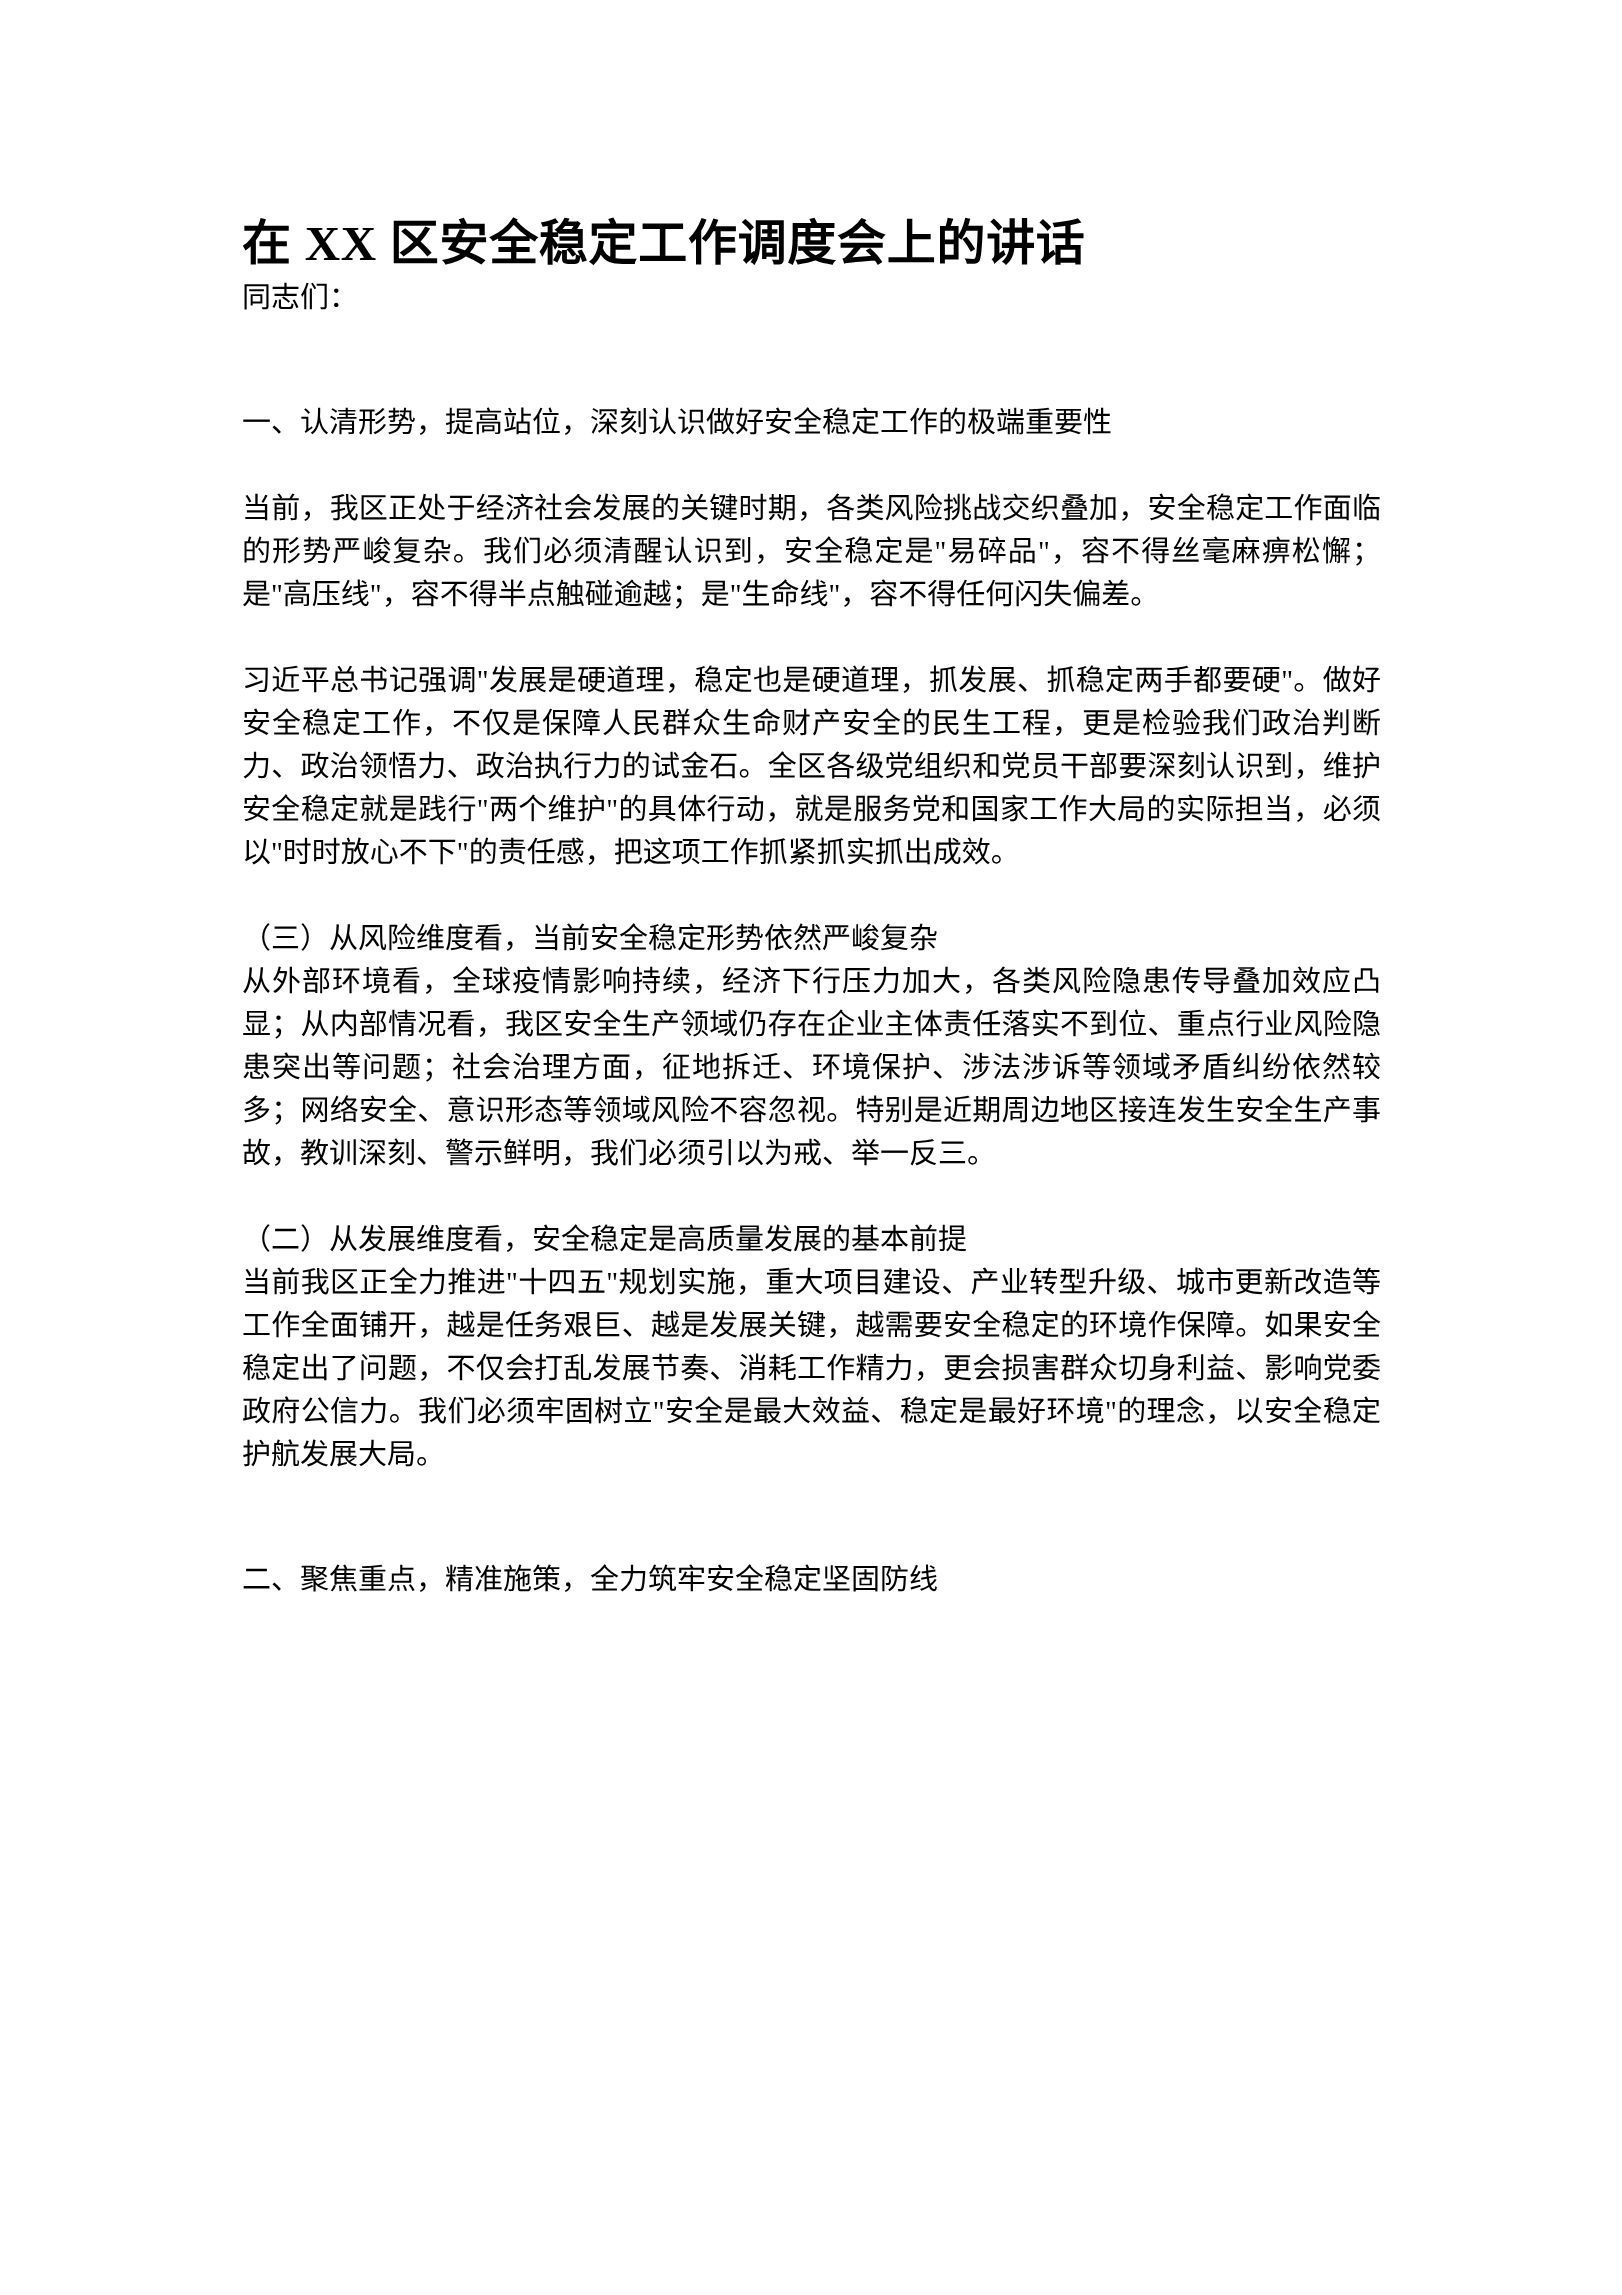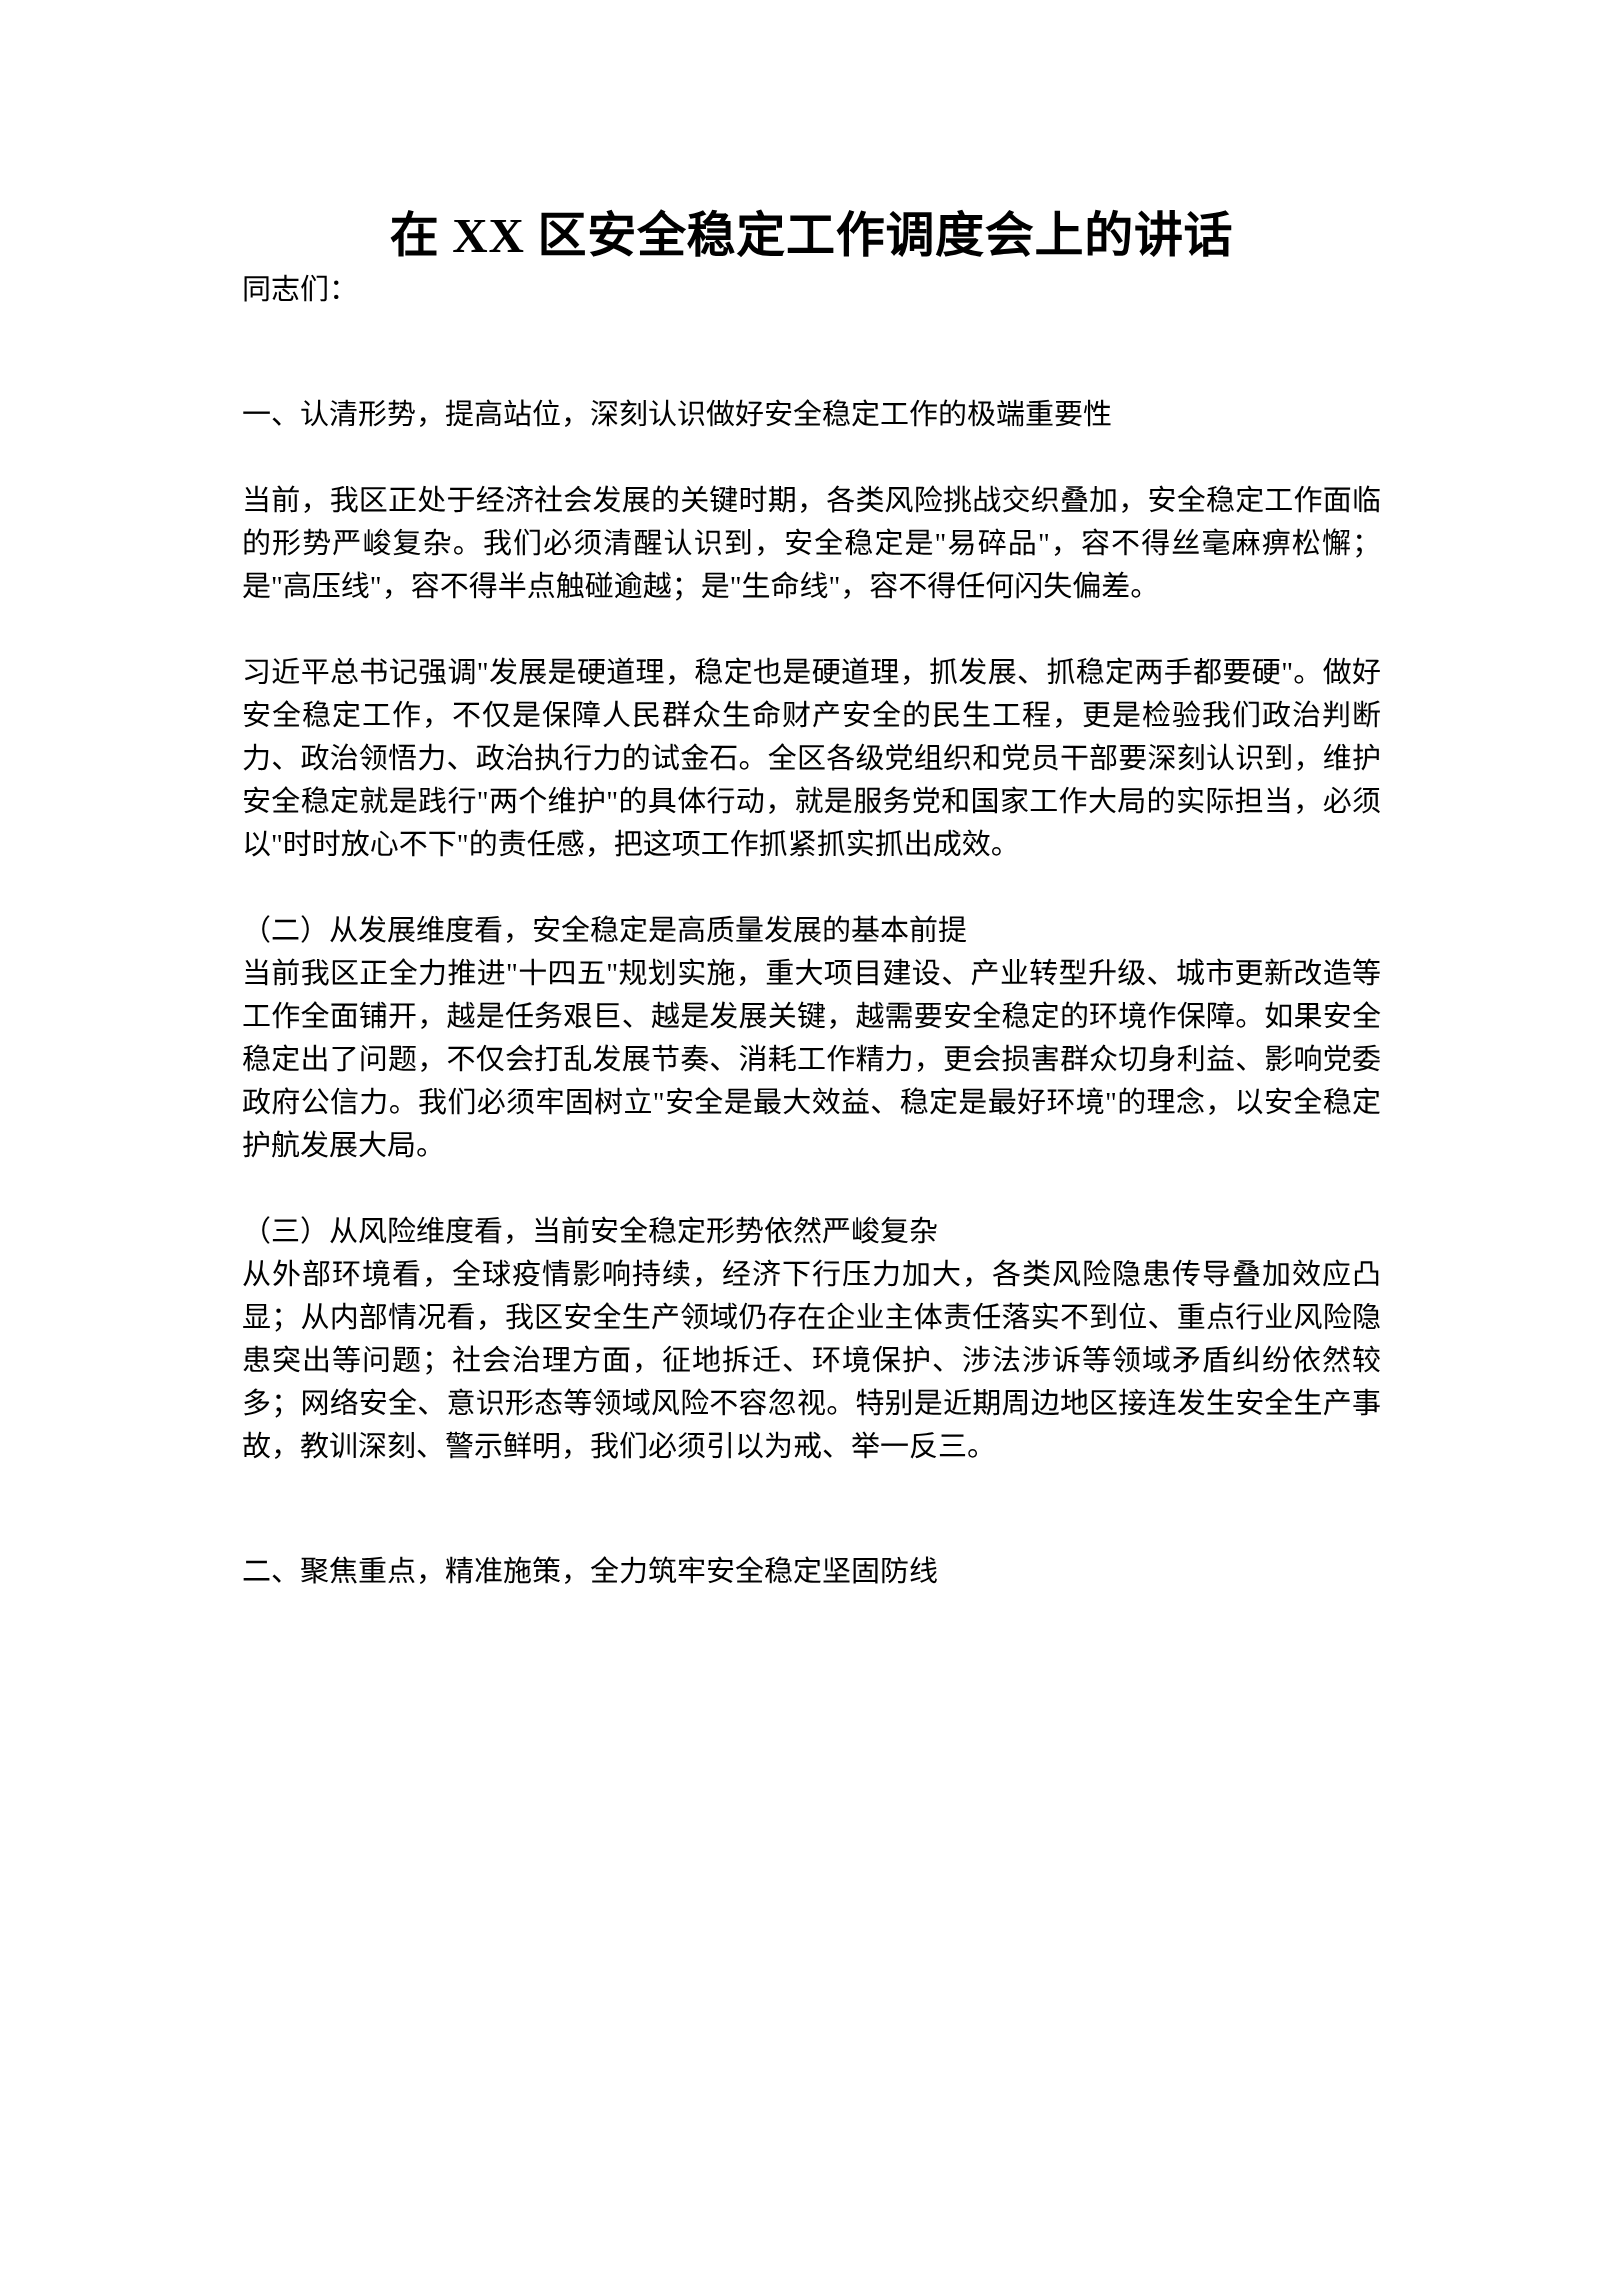--- a/index.html
+++ b/index.html
@@ -15,22 +15,23 @@
     background: #ffffff;
     color: #000000;
     padding: 203px 242px 0 242px;
     font-family: "Liberation Serif", "DejaVu Serif", serif;
     overflow: hidden;
   }
   .doc-title {
     font-size: 49px;
     font-weight: bold;
     line-height: 65px;
-    text-align: center;
+    text-align: left;
     letter-spacing: 0.7px;
+    margin-top: 8px;
   }
   .body-text {
     font-size: 29px;
     line-height: 43px;
     text-align: justify;
   }
   .salutation   { }
   .para         { margin-top: 43px; }
   .sec-heading  { margin-top: 82px; }
   .sub-block    { margin-top: 43px; }
@@ -49,26 +50,26 @@
 
   <div class="body-text sec-heading">一、认清形势，提高站位，深刻认识做好安全稳定工作的极端重要性</div>
 
   <div class="body-text para">当前，我区正处于经济社会发展的关键时期，各类风险挑战交织叠加，安全稳定工作面临的形势严峻复杂。我们必须清醒认识到，安全稳定是"易碎品"，容不得丝毫麻痹松懈；是"高压线"，容不得半点触碰逾越；是"生命线"，容不得任何闪失偏差。</div>
 
   <div class="body-text sub-block">
     <div class="sub-body">习近平总书记强调"发展是硬道理，稳定也是硬道理，抓发展、抓稳定两手都要硬"。做好安全稳定工作，不仅是保障人民群众生命财产安全的民生工程，更是检验我们政治判断力、政治领悟力、政治执行力的试金石。全区各级党组织和党员干部要深刻认识到，维护安全稳定就是践行"两个维护"的具体行动，就是服务党和国家工作大局的实际担当，必须以"时时放心不下"的责任感，把这项工作抓紧抓实抓出成效。</div>
   </div>
 
   <div class="body-text sub-block">
-    <div class="sub-heading">（二）从发展维度看，安全稳定是高质量发展的基本前提</div>
-    <div class="sub-body">当前我区正全力推进"十四五"规划实施，重大项目建设、产业转型升级、城市更新改造等工作全面铺开，越是任务艰巨、越是发展关键，越需要安全稳定的环境作保障。如果安全稳定出了问题，不仅会打乱发展节奏、消耗工作精力，更会损害群众切身利益、影响党委政府公信力。我们必须牢固树立"安全是最大效益、稳定是最好环境"的理念，以安全稳定护航发展大局。</div>
+    <div class="sub-heading">（三）从风险维度看，当前安全稳定形势依然严峻复杂</div>
+    <div class="sub-body">从外部环境看，全球疫情影响持续，经济下行压力加大，各类风险隐患传导叠加效应凸显；从内部情况看，我区安全生产领域仍存在企业主体责任落实不到位、重点行业风险隐患突出等问题；社会治理方面，征地拆迁、环境保护、涉法涉诉等领域矛盾纠纷依然较多；网络安全、意识形态等领域风险不容忽视。特别是近期周边地区接连发生安全生产事故，教训深刻、警示鲜明，我们必须引以为戒、举一反三。</div>
   </div>
 
   <div class="body-text sub-block">
-    <div class="sub-heading">（三）从风险维度看，当前安全稳定形势依然严峻复杂</div>
-    <div class="sub-body">从外部环境看，全球疫情影响持续，经济下行压力加大，各类风险隐患传导叠加效应凸显；从内部情况看，我区安全生产领域仍存在企业主体责任落实不到位、重点行业风险隐患突出等问题；社会治理方面，征地拆迁、环境保护、涉法涉诉等领域矛盾纠纷依然较多；网络安全、意识形态等领域风险不容忽视。特别是近期周边地区接连发生安全生产事故，教训深刻、警示鲜明，我们必须引以为戒、举一反三。</div>
+    <div class="sub-heading">（二）从发展维度看，安全稳定是高质量发展的基本前提</div>
+    <div class="sub-body">当前我区正全力推进"十四五"规划实施，重大项目建设、产业转型升级、城市更新改造等工作全面铺开，越是任务艰巨、越是发展关键，越需要安全稳定的环境作保障。如果安全稳定出了问题，不仅会打乱发展节奏、消耗工作精力，更会损害群众切身利益、影响党委政府公信力。我们必须牢固树立"安全是最大效益、稳定是最好环境"的理念，以安全稳定护航发展大局。</div>
   </div>
 
   <div class="body-text sec-heading">二、聚焦重点，精准施策，全力筑牢安全稳定坚固防线</div>
 
 
 </div>
 
 
 </body></html>

